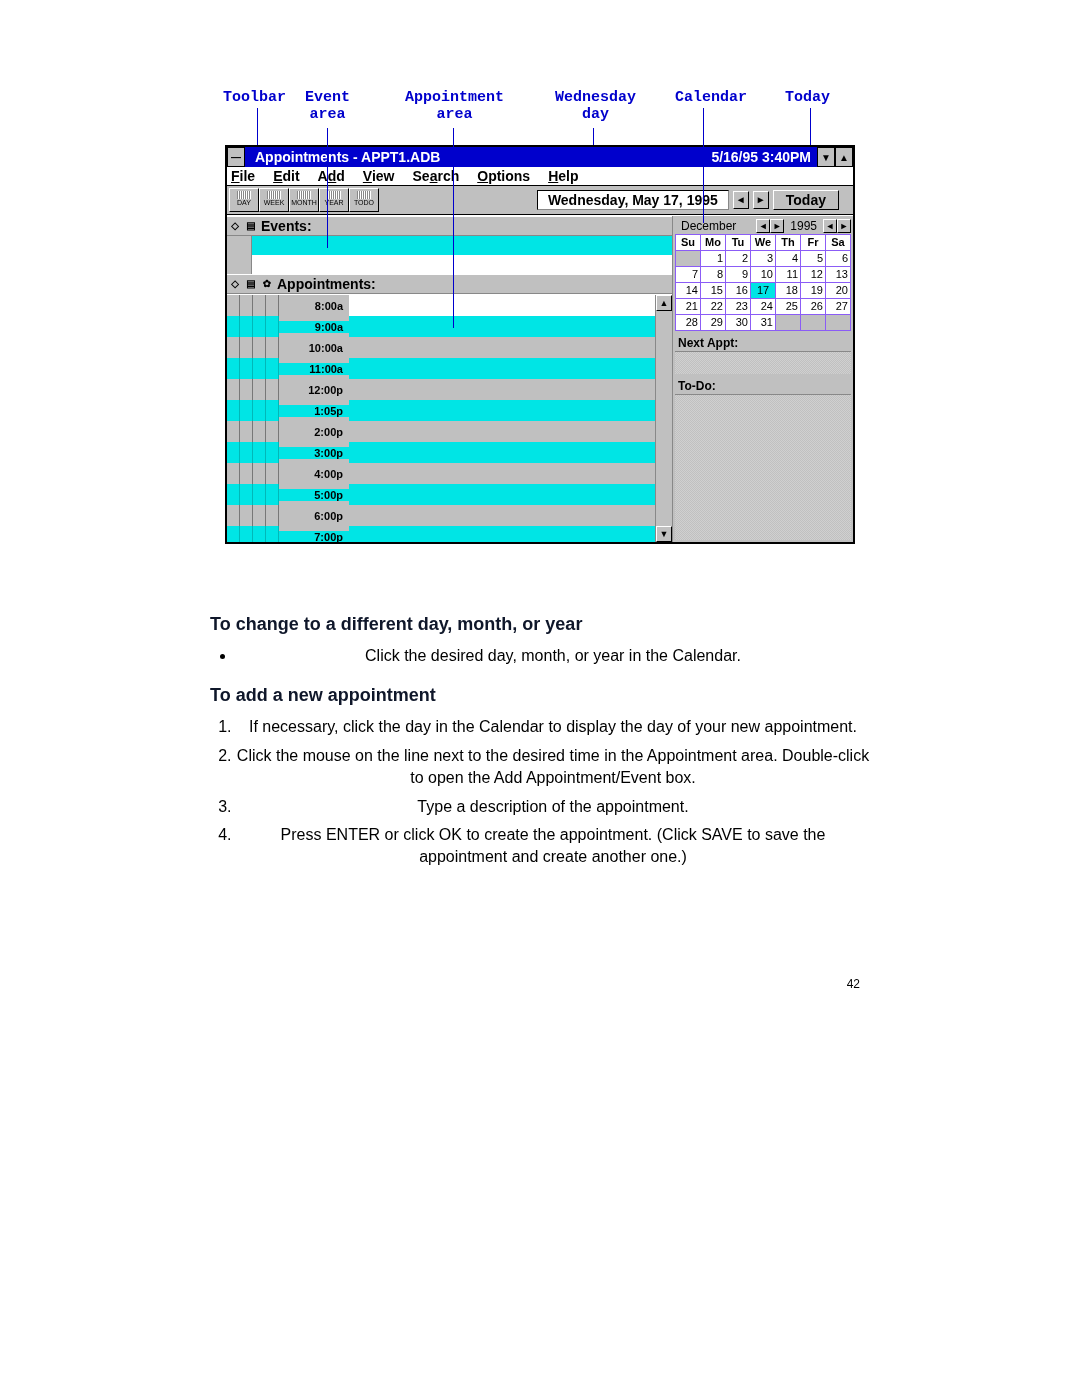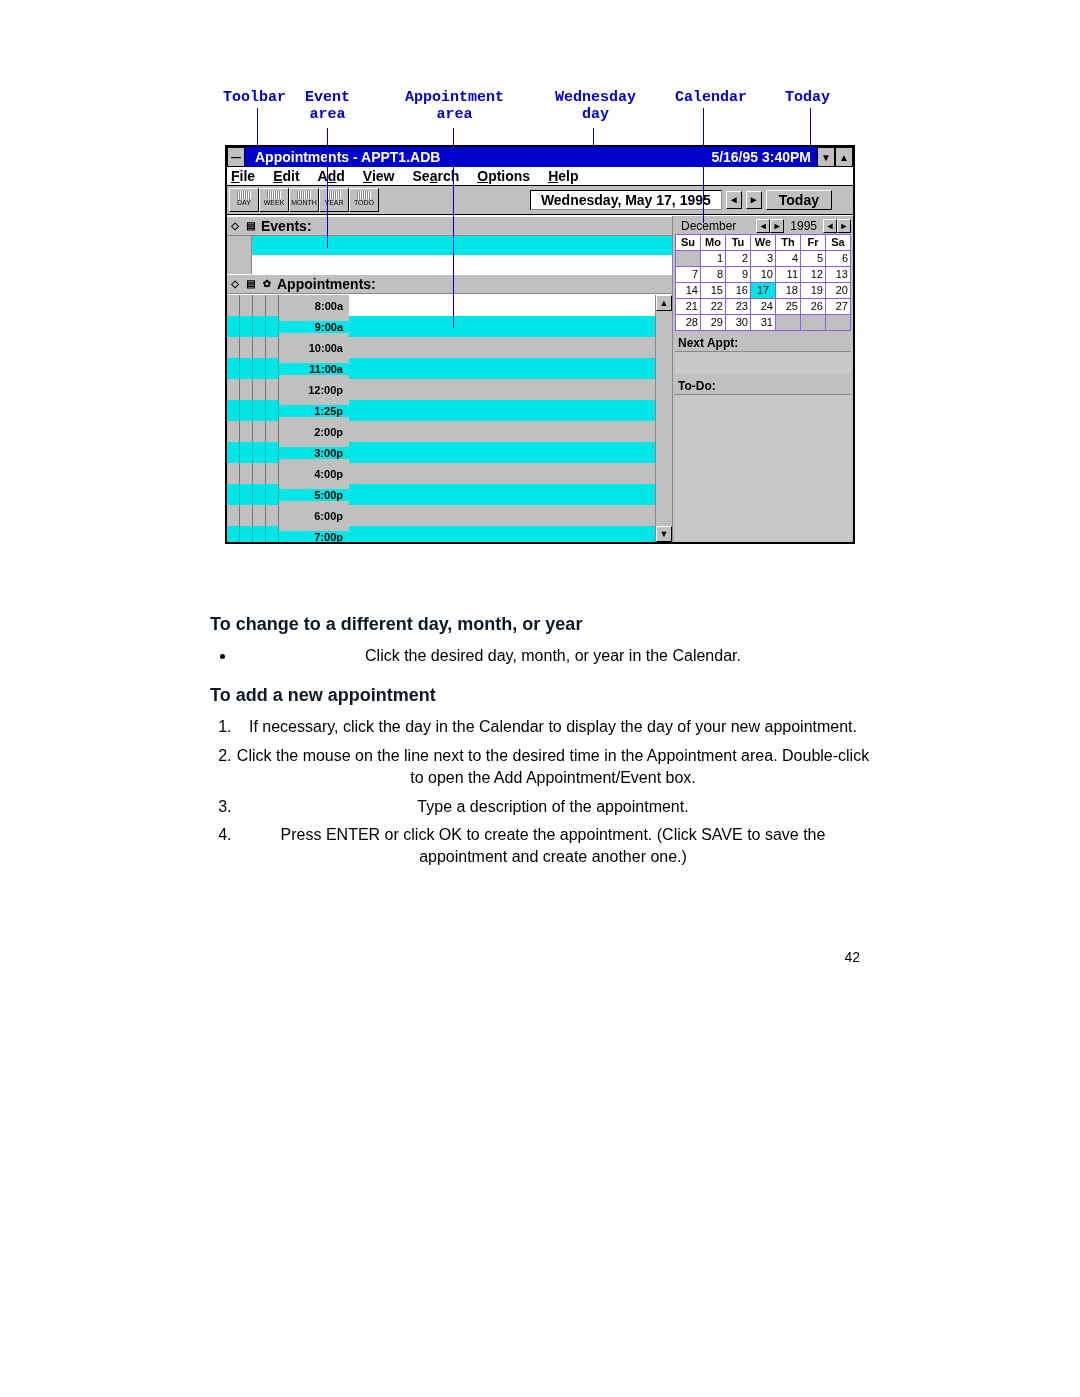--- a/index.html
+++ b/index.html
@@ -123,21 +123,21 @@
     top: 2px; left: 50%;
     transform: translateX(-50%);
     width: 14px; height: 8px;
     background: repeating-linear-gradient(90deg,#888,#888 1px,#fff 1px,#fff 2px);
   }
   .date-display {
     flex: 1;
     display: flex;
     align-items: center;
     justify-content: flex-end;
-    padding-right: 19px;
+    padding-right: 12px;
     gap: 4px;
   }
   .date-text {
     background: #fff;
     border: 1px solid #888;
     border-top-color: #000;
     border-left-color: #000;
     padding: 1px 10px;
     font-weight: bold;
     font-size: 14px;
@@ -356,23 +356,23 @@
     margin: 8px 0 8px 26px;
     padding: 0;
     text-align: center;
   }
   .instructions li {
     margin: 6px 0;
     line-height: 1.4;
   }
   .pagenum {
     text-align: right;
-    font-size: 14px;
+    font-size: 12px;
     width: 660px;
-    margin: 80px auto 0 auto;
+    margin: 108px auto 0 auto;
     padding-right: 10px;
     box-sizing: border-box;
   }
 </style>
 </head>
 <body>
 
 <div class="page">
 
   <div class="figure-wrap">
@@ -506,21 +506,21 @@
                   <div class="stime">12:00p</div>
                   <div class="sfield"></div>
                 </div>
                 <div class="slot alt">
                   <div class="sgutter">
                     <span></span>
                     <span></span>
                     <span></span>
                     <span></span>
                   </div>
-                  <div class="stime">1:25p</div>
+                  <div class="stime">1:05p</div>
                   <div class="sfield"></div>
                 </div>
                 <div class="slot plain">
                   <div class="sgutter">
                     <span></span>
                     <span></span>
                     <span></span>
                     <span></span>
                   </div>
                   <div class="stime">2:00p</div>

